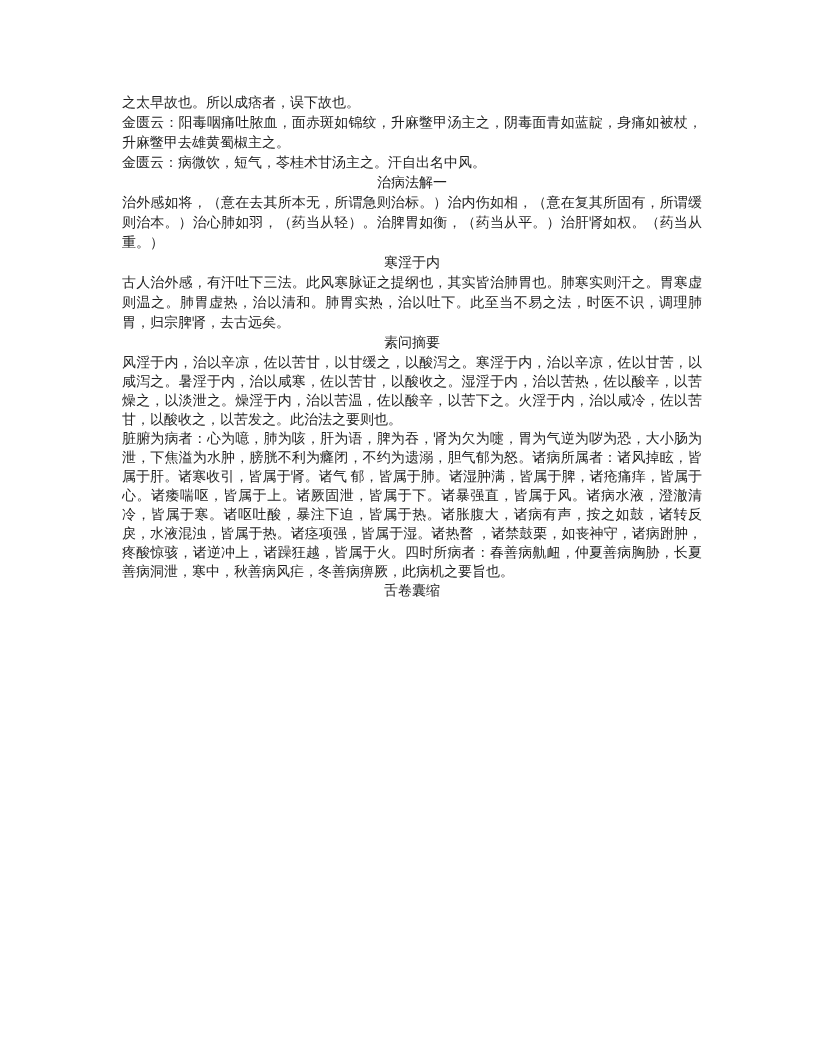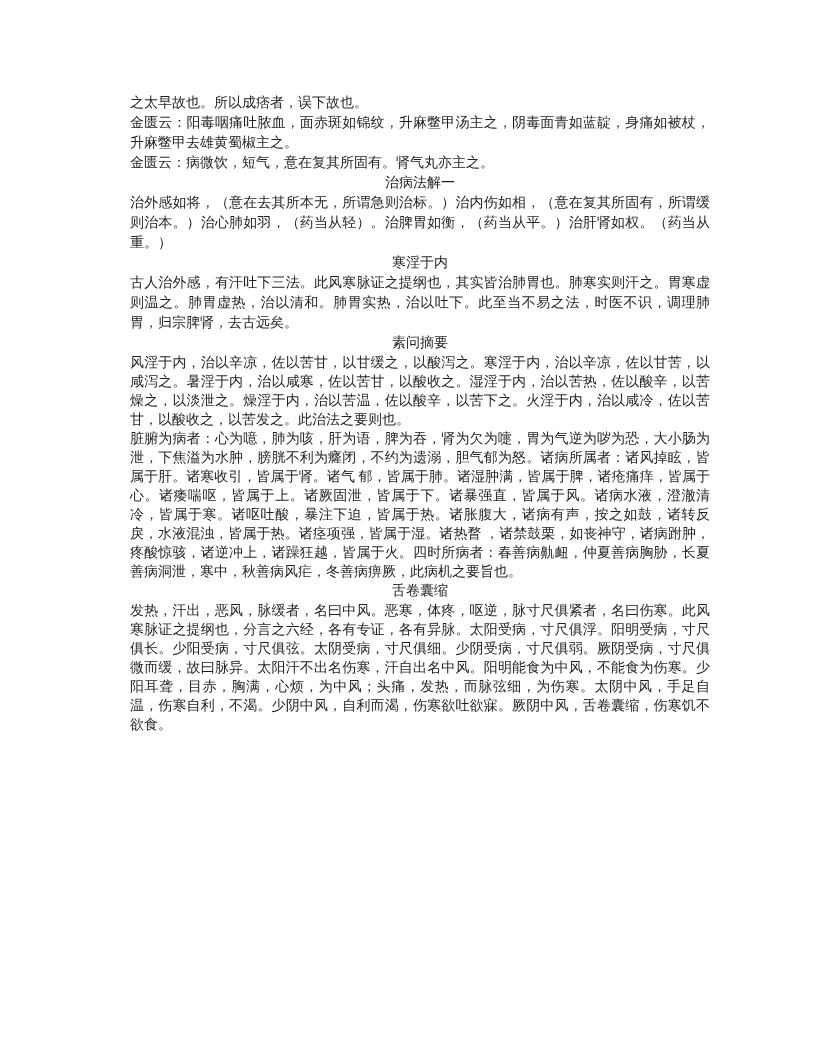--- a/index.html
+++ b/index.html
@@ -12,21 +12,21 @@
     width: 816px;
     height: 1056px;
     margin: 0 auto;
     background: #ffffff;
     overflow: hidden;
     font-family: "Liberation Serif", "DejaVu Serif", serif;
     color: #1f1f1f;
   }
   .content {
     position: absolute;
-    left: 130px;
+    left: 122px;
     top: 93px;
     width: 580px;
     font-size: 14px;
     text-align: justify;
     text-justify: inter-ideograph;
   }
   .content p, .content h2 {
     margin: 0;
     padding: 0;
     font-weight: normal;
@@ -45,29 +45,28 @@
   .gap-p4   { margin-top: 48px; }
 </style>
 </head>
 <body>
 
 <div class="page">
   <div class="content">
 
     <p class="lh20">之太早故也。所以成痞者，误下故也。</p>
     <p class="lh20">金匮云：阳毒咽痛吐脓血，面赤斑如锦纹，升麻鳖甲汤主之，阴毒面青如蓝靛，身痛如被杖，升麻鳖甲去雄黄蜀椒主之。</p>
-    <p class="lh20">金匮云：病微饮，短气，意在复其所固有。肾气丸亦主之。</p>
+    <p class="lh20">金匮云：病微饮，短气，苓桂术甘汤主之。汗自出名中风。</p>
 
     <h2 class="heading gap-h1">治病法解一</h2>
     <p class="lh20 gap-p1">治外感如将，（意在去其所本无，所谓急则治标。）治内伤如相，（意在复其所固有，所谓缓则治本。）治心肺如羽，（药当从轻）。治脾胃如衡，（药当从平。）治肝肾如权。（药当从重。）</p>
 
     <h2 class="heading gap-h2">寒淫于内</h2>
     <p class="lh20 gap-p2">古人治外感，有汗吐下三法。此风寒脉证之提纲也，其实皆治肺胃也。肺寒实则汗之。胃寒虚则温之。肺胃虚热，治以清和。肺胃实热，治以吐下。此至当不易之法，时医不识，调理肺胃，归宗脾肾，去古远矣。</p>
 
     <h2 class="heading gap-h3">素问摘要</h2>
     <p class="lh19">风淫于内，治以辛凉，佐以苦甘，以甘缓之，以酸泻之。寒淫于内，治以辛凉，佐以甘苦，以咸泻之。暑淫于内，治以咸寒，佐以苦甘，以酸收之。湿淫于内，治以苦热，佐以酸辛，以苦燥之，以淡泄之。燥淫于内，治以苦温，佐以酸辛，以苦下之。火淫于内，治以咸冷，佐以苦甘，以酸收之，以苦发之。此治法之要则也。</p>
     <p class="lh19 gap-p3">脏腑为病者：心为噫，肺为咳，肝为语，脾为吞，肾为欠为嚏，胃为气逆为哕为恐，大小肠为泄，下焦溢为水肿，膀胱不利为癃闭，不约为遗溺，胆气郁为怒。诸病所属者：诸风掉眩，皆属于肝。诸寒收引，皆属于肾。诸气 郁，皆属于肺。诸湿肿满，皆属于脾，诸疮痛痒，皆属于心。诸痿喘呕，皆属于上。诸厥固泄，皆属于下。诸暴强直，皆属于风。诸病水液，澄澈清冷，皆属于寒。诸呕吐酸，暴注下迫，皆属于热。诸胀腹大，诸病有声，按之如鼓，诸转反戾，水液混浊，皆属于热。诸痉项强，皆属于湿。诸热瞀 ，诸禁鼓栗，如丧神守，诸病跗肿，疼酸惊骇，诸逆冲上，诸躁狂越，皆属于火。四时所病者：春善病鼽衄，仲夏善病胸胁，长夏善病洞泄，寒中，秋善病风疟，冬善病痹厥，此病机之要旨也。</p>
 
     <h2 class="heading gap-h4">舌卷囊缩</h2>
-    <p class="lh19 gap-p4">发热，汗出，恶风，脉缓者，名曰中风。恶寒，体疼，呕逆，脉寸尺俱紧者，名曰伤寒。此风寒脉证之提纲也，分言之六经，各有专证，各有异脉。太阳受病，寸尺俱浮。阳明受病，寸尺俱长。少阳受病，寸尺俱弦。太阴受病，寸尺俱细。少阴受病，寸尺俱弱。厥阴受病，寸尺俱微而缓，故曰脉异。太阳汗不出名伤寒，汗自出名中风。阳明能食为中风，不能食为伤寒。少阳耳聋，目赤，胸满，心烦，为中风；头痛，发热，而脉弦细，为伤寒。太阴中风，手足自温，伤寒自利，不渴。少阴中风，自利而渴，伤寒欲吐欲寐。厥阴中风，舌卷囊缩，伤寒饥不欲食。</p>
 
   </div>
 </div>
 
 </body></html>

